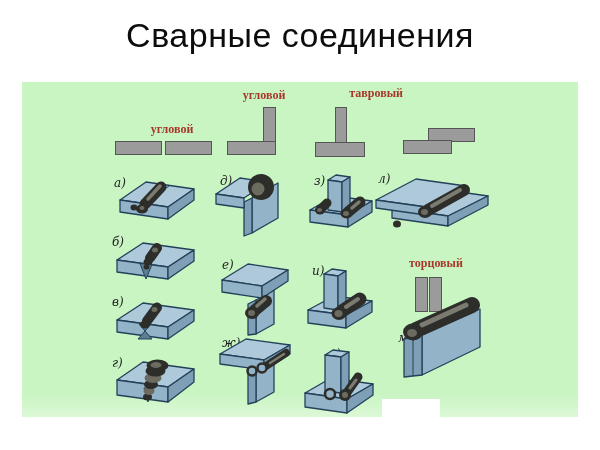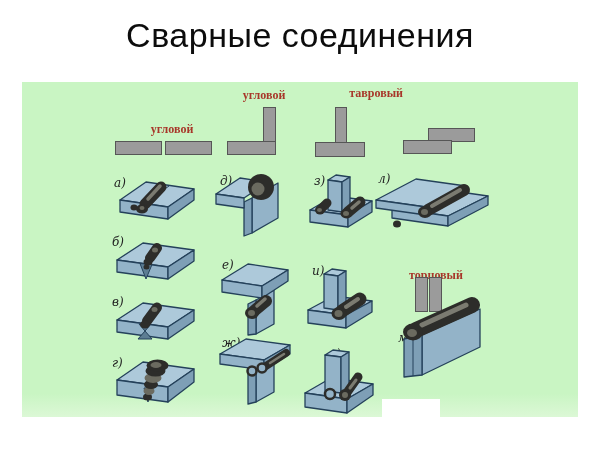--- a/index.html
+++ b/index.html
@@ -44,21 +44,21 @@
 <body>
 
 <div class="stage">
   <div class="title">Сварные соединения</div>
 
   <div class="panel">
 
     <div class="jlabel" style="left:90px;top:40px;">угловой</div>
     <div class="jlabel" style="left:182px;top:6px;">угловой</div>
     <div class="jlabel" style="left:261px;top:4px;text-align:right;">тавровый</div>
-    <div class="jlabel" style="left:354px;top:186px;">торцовый</div>
+    <div class="jlabel" style="left:354px;top:174px;">торцовый</div>
 
     <div class="shape" style="left:93px;top:59px;width:47px;height:14px;"></div>
     <div class="shape" style="left:143px;top:59px;width:47px;height:14px;"></div>
 
     <div class="shape" style="left:241px;top:25px;width:13px;height:35px;"></div>
     <div class="shape" style="left:205px;top:59px;width:49px;height:14px;"></div>
 
     <div class="shape" style="left:313px;top:25px;width:12px;height:36px;"></div>
     <div class="shape" style="left:293px;top:60px;width:50px;height:15px;"></div>
 

